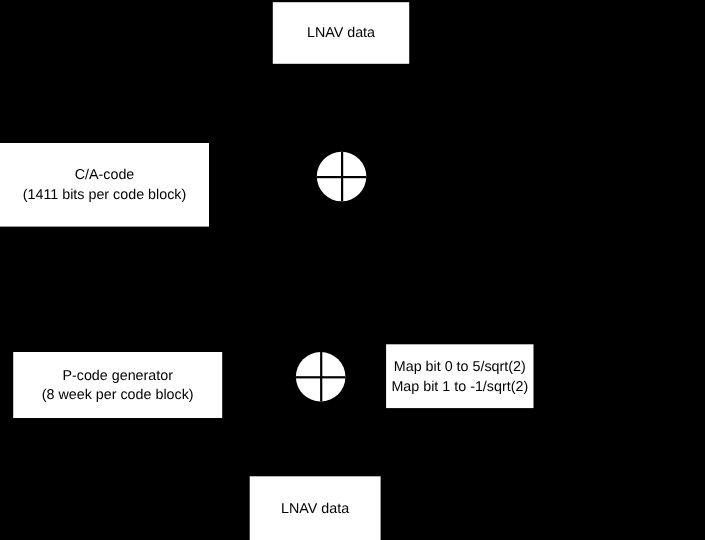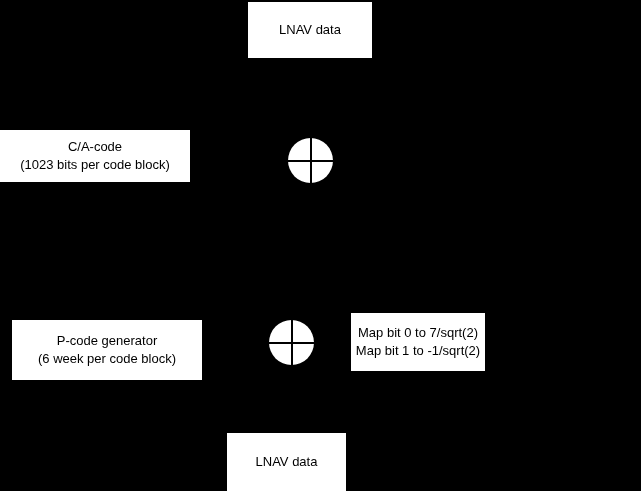--- a/index.html
+++ b/index.html
@@ -61,43 +61,43 @@
 </style>
 </head>
 <body>
 
 <div id="canvas">
 
   <div class="block" style="left:248px; top:2px; width:124px; height:56px;">
     <span class="line">LNAV data</span>
   </div>
 
-  <div class="block" style="left:0px; top:130px; width:190px; height:52px;text-align:right;">
+  <div class="block" style="left:0px; top:130px; width:190px; height:76px;text-align:right;">
     <span class="line">C/A-code</span>
-    <span class="line">(1023 bits per code block)</span>
+    <span class="line">(1411 bits per code block)</span>
   </div>
 
   <div class="modulator" style="left:288px; top:138px; width:45px; height:45px;">
     <span class="hbar"></span>
     <span class="vbar"></span>
   </div>
 
 
   <div class="block" style="left:12px; top:320px; width:190px; height:60px;">
     <span class="line">P-code generator</span>
-    <span class="line">(6 week per code block)</span>
+    <span class="line">(8 week per code block)</span>
   </div>
 
   <div class="modulator" style="left:269px; top:320px; width:45px; height:45px;">
     <span class="hbar"></span>
     <span class="vbar"></span>
   </div>
 
   <div class="block" style="left:351px; top:313px; width:134px; height:58px;">
-    <span class="line">Map bit 0 to 7/sqrt(2)</span>
+    <span class="line">Map bit 0 to 5/sqrt(2)</span>
     <span class="line">Map bit 1 to -1/sqrt(2)</span>
   </div>
 
   <div class="block" style="left:227px; top:433px; width:119px; height:58px;">
     <span class="line">LNAV data</span>
   </div>
 
 </div>
 
 </body></html>

